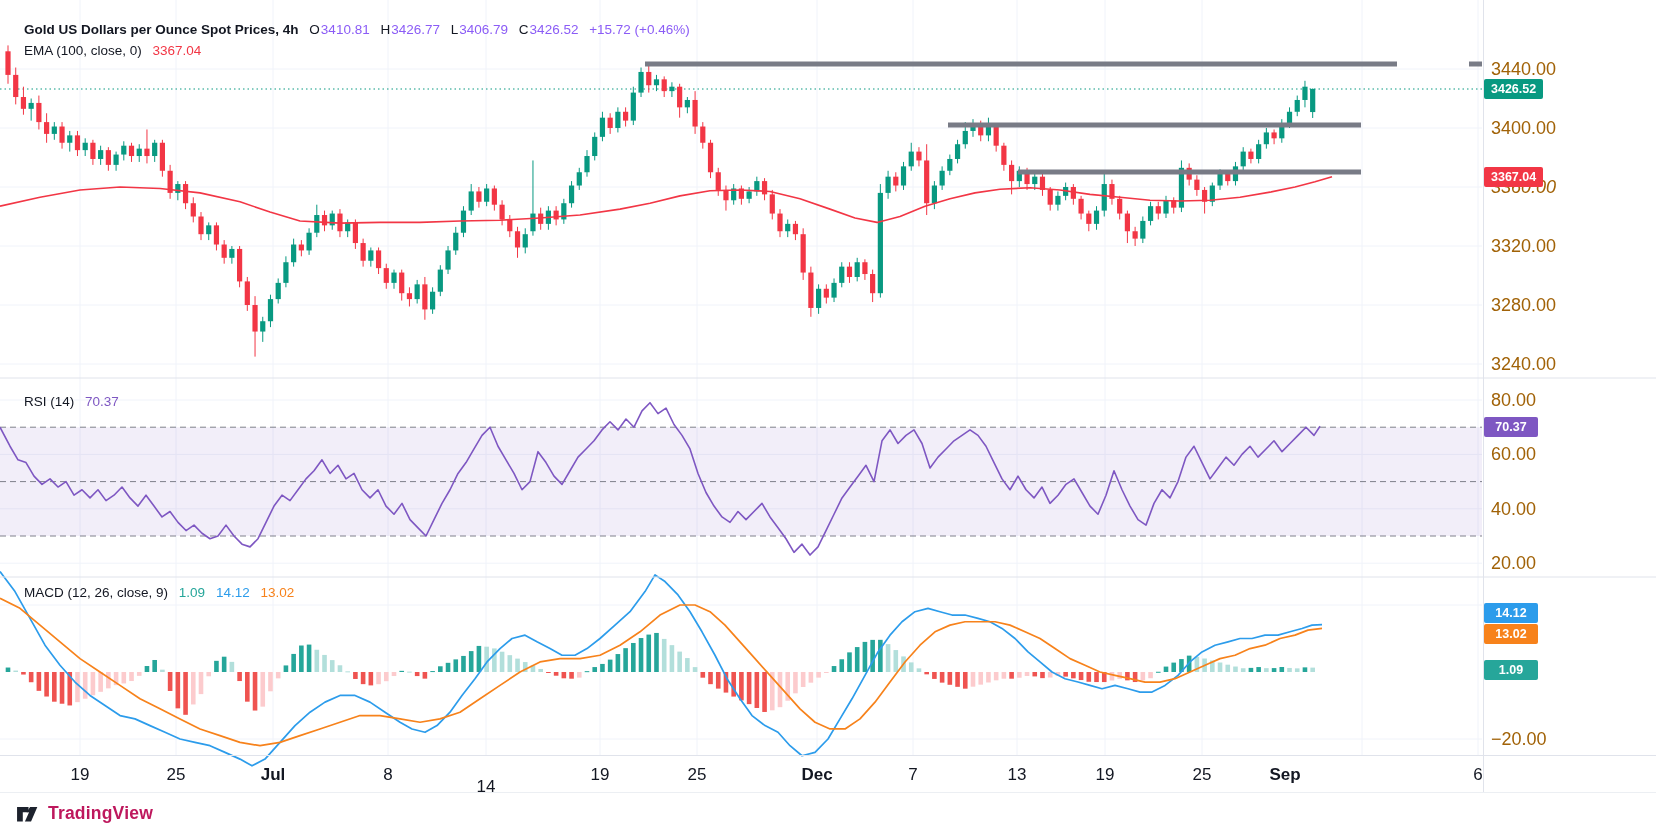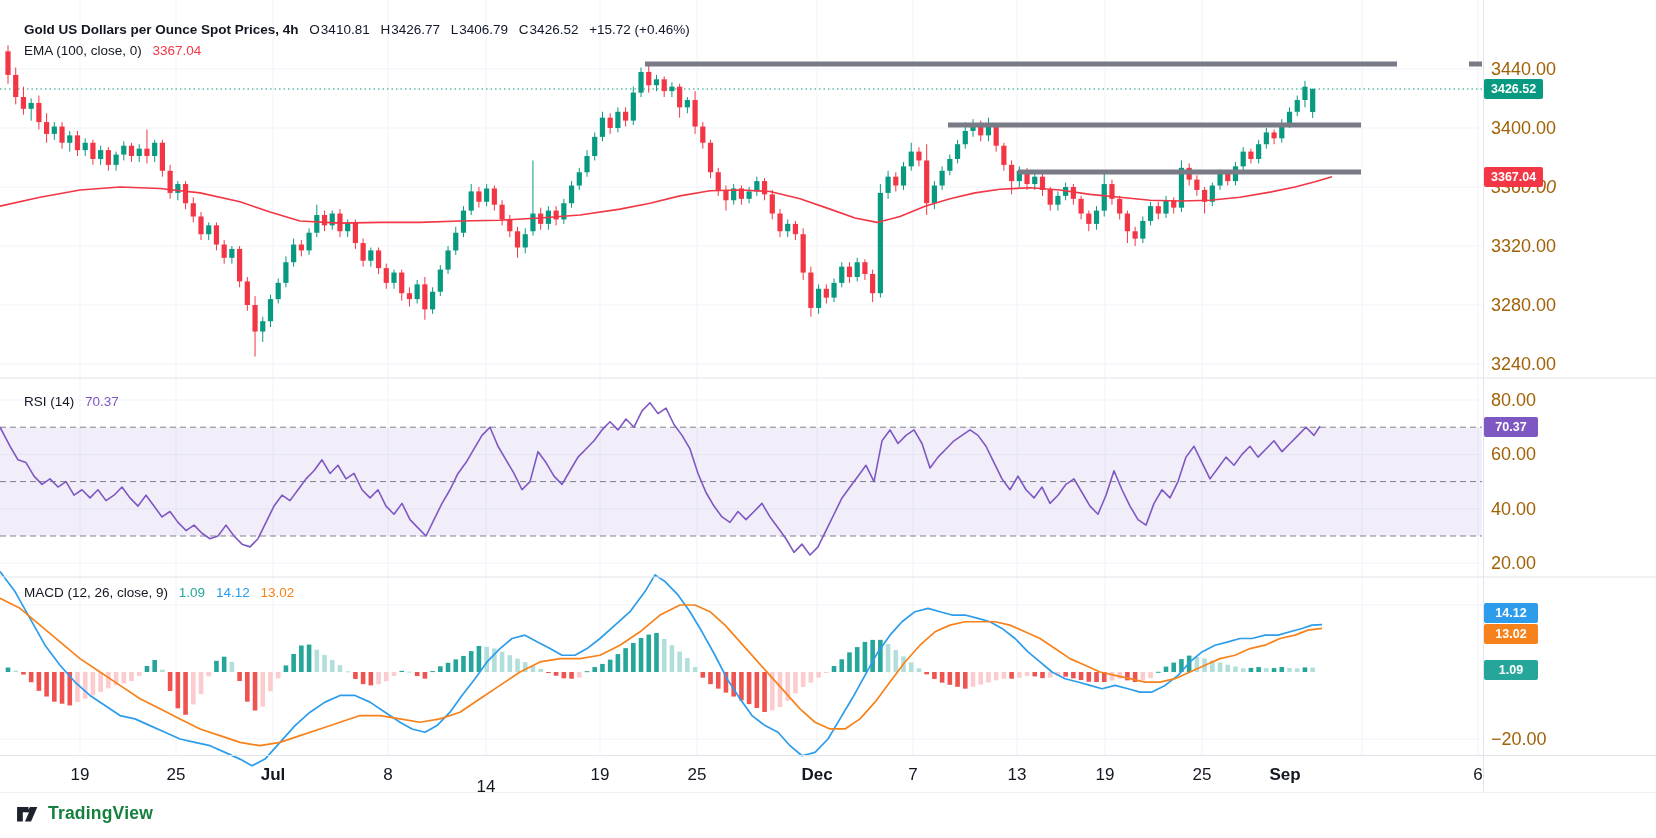--- a/index.html
+++ b/index.html
@@ -1,40 +1,40 @@
 <!DOCTYPE html>
 <html><head>
 <meta charset="utf-8">
 <style>
   html,body{margin:0;padding:0;background:#fff;}
   .root{position:relative;width:1656px;height:838px;background:#fff;overflow:hidden;
         font-family:"Liberation Sans",sans-serif;color:#131722;}
   .legend{position:absolute;left:24px;white-space:nowrap;font-size:13.5px;z-index:5;}
   .legend .t{font-weight:600;}
   .legend span{margin-right:7px;}
-  .v-up{color:#0f172a;margin-top:44px;}
+  .v-up{color:#8b5cf6;margin-top:44px;}
   .v-ema{color:#F23645;}
   .v-rsi{color:#7E57C2;}
   .v-hist{color:#26A69A;}
   .v-macd{color:#2C9CEB;}
   .v-sig{color:#F7821B;}
   #main-legend{top:22px;}
   #ema-legend{top:43px;}
   #rsi-legend{top:394px;}
   #macd-legend{top:585px;}
   .axis-sep{position:absolute;left:1483px;top:0;width:1px;height:792px;background:#E0E3EB;}
   .time-sep{position:absolute;left:0;top:755px;width:1656px;height:1px;background:#E0E3EB;}
   .bottom-sep{position:absolute;left:0;top:792px;width:1656px;height:1px;background:#ECEFF3;}
   .tick{position:absolute;left:1491px;transform:translateY(-50%);font-size:18px;color:#a16207;}
   .badge{position:absolute;left:1484px;transform:translateY(-50%);height:20px;line-height:20px;
          padding:0 7px;border-radius:2px;color:#fff;font-size:12.5px;font-weight:600;min-width:40px;text-align:center;}
   .tlabel{position:absolute;top:765px;transform:translateX(-50%);font-size:17px;color:#131722;}
   .tlabel.bold{font-weight:700;}
   .logo{position:absolute;left:14px;top:800px;display:flex;align-items:center;gap:8px;cursor:pointer;}
-  .logo-text{font-size:17.5px;font-weight:600;color:#15803d;letter-spacing:.2px;}
+  .logo-text{font-size:17.5px;font-weight:600;color:#be185d;letter-spacing:.2px;}
 </style>
 </head>
 <body>
 
 <div class="root">
   <svg id="chart-svg" width="1656" height="838" style="position:absolute;left:0;top:0;">
       <line x1="80" y1="0" x2="80" y2="755" stroke="#F0F3FA" stroke-width="1"></line>
       <line x1="176" y1="0" x2="176" y2="755" stroke="#F0F3FA" stroke-width="1"></line>
       <line x1="273" y1="0" x2="273" y2="755" stroke="#F0F3FA" stroke-width="1"></line>
       <line x1="388" y1="0" x2="388" y2="755" stroke="#F0F3FA" stroke-width="1"></line>

